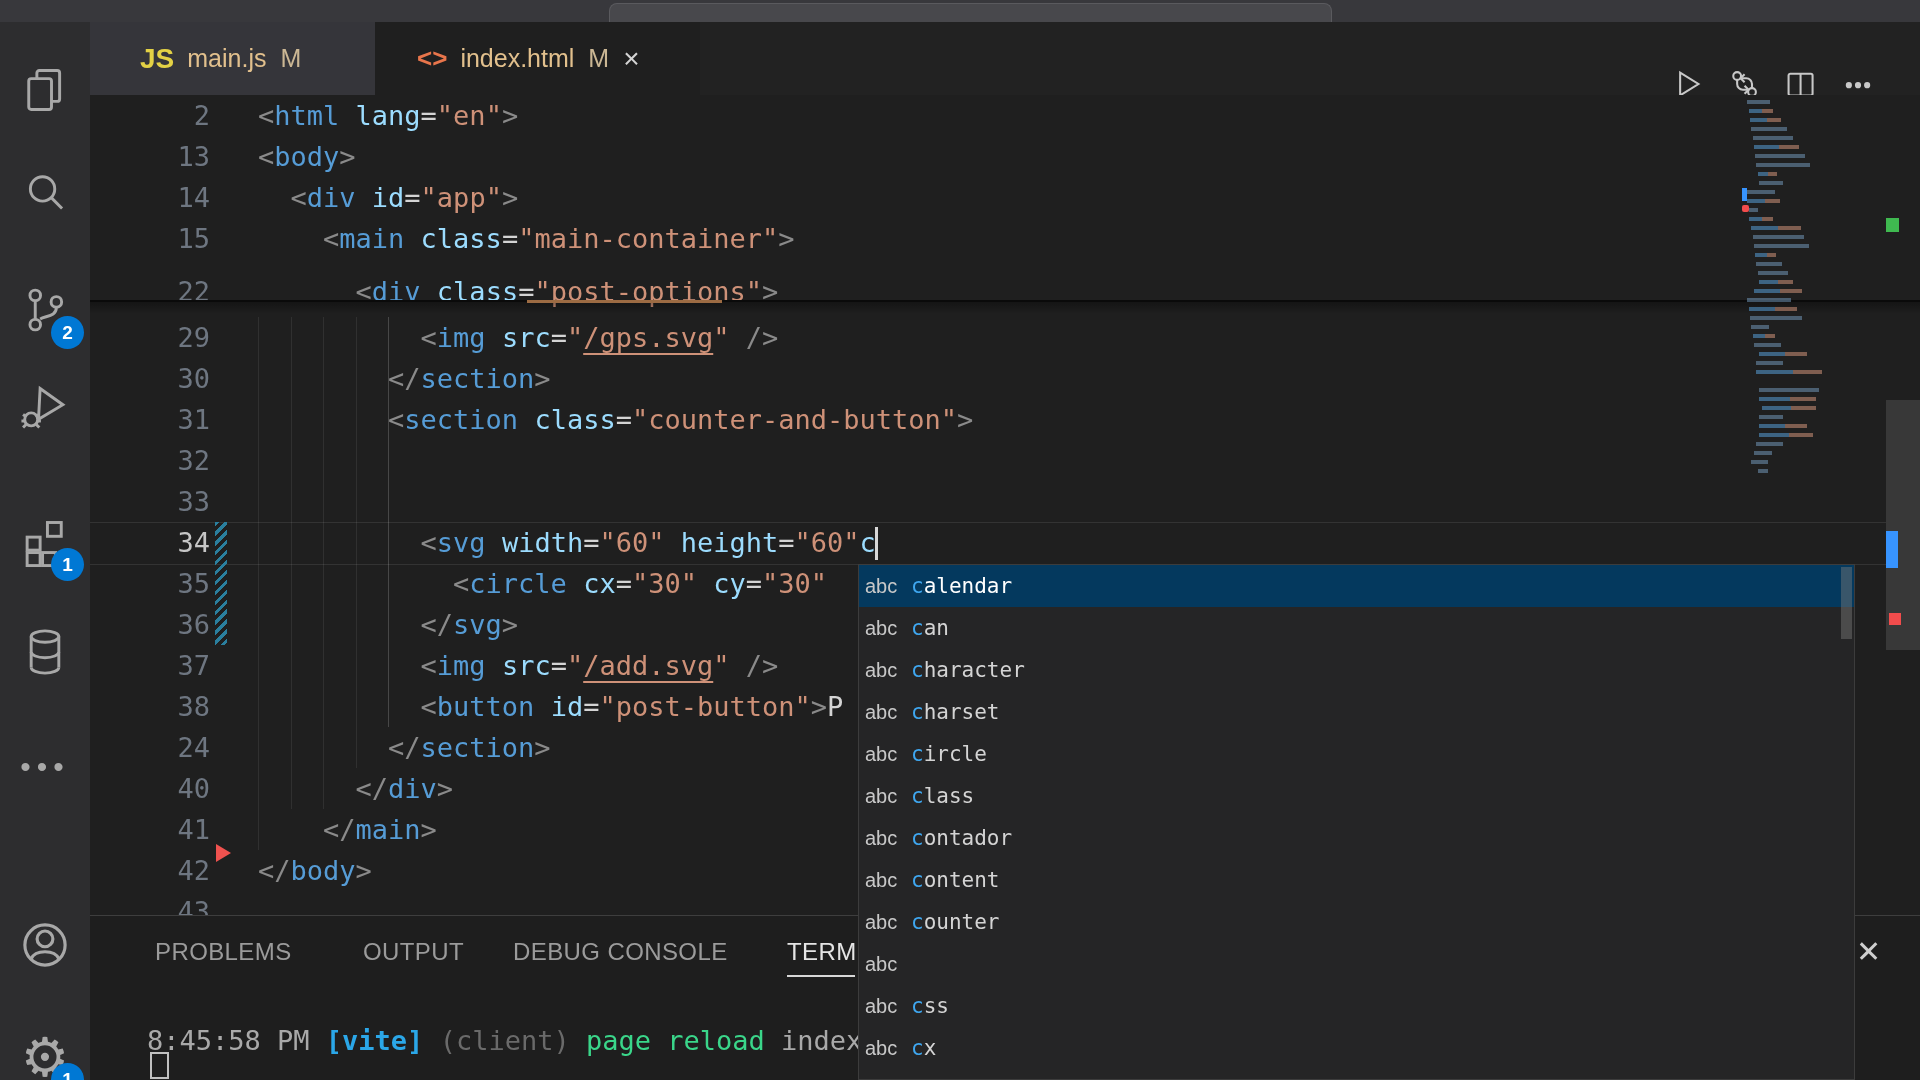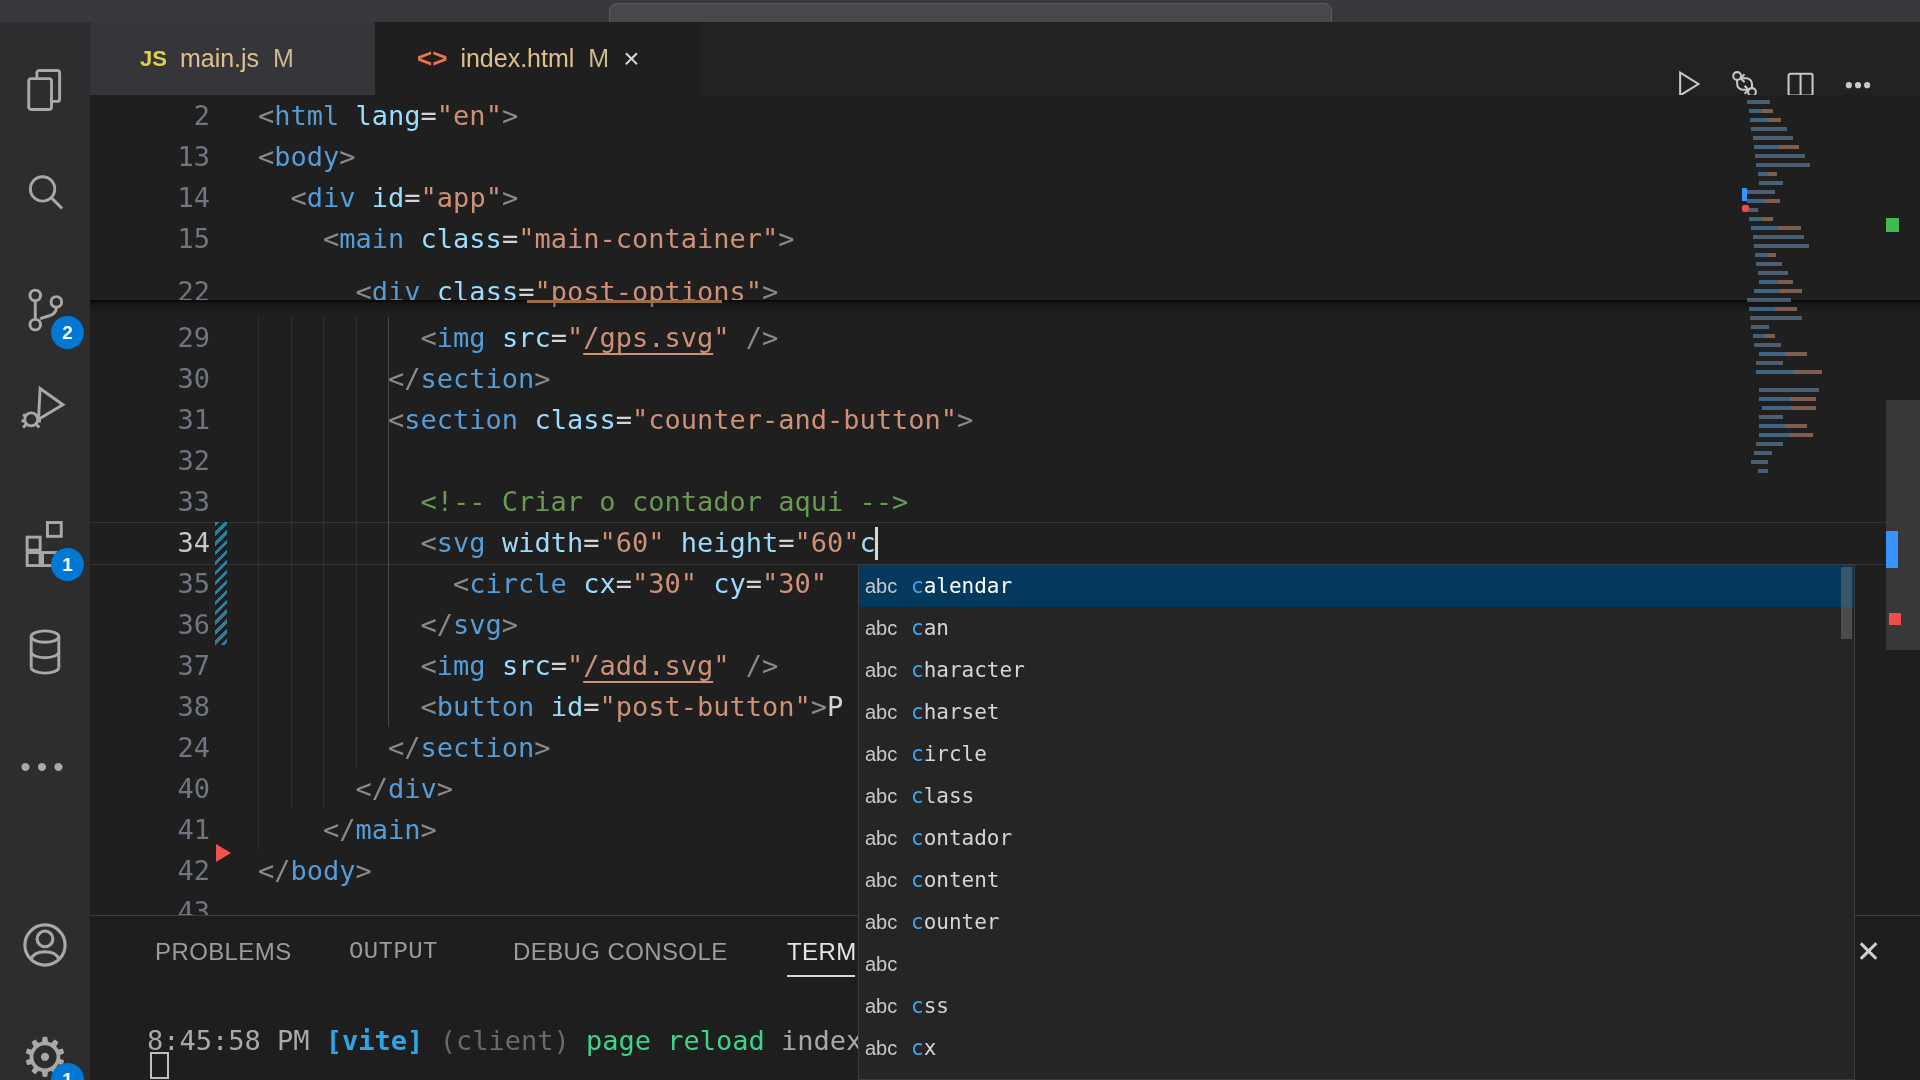--- a/index.html
+++ b/index.html
@@ -17,21 +17,21 @@
      background:var(--badge);color:#fff;font-size:19px;font-weight:bold;display:flex;
      align-items:center;justify-content:center;}
   .gear-glyph{font-size:54px;color:var(--icon);line-height:1;}
   .dots-glyph{color:var(--icon);font-size:30px;letter-spacing:6px;}
   
   #tabbar{position:absolute;left:90px;top:22px;width:1830px;height:73px;background:var(--bg-tabbar);}
   .tab{position:absolute;top:0;height:73px;display:flex;align-items:center;font-size:25px;color:var(--modified-tab);}
   #tab-main{left:0;width:285px;background:var(--bg-tab-inactive);padding-left:50px;box-sizing:border-box;}
   #tab-index{left:285px;width:325px;background:var(--bg-tab-active);padding-left:42px;box-sizing:border-box;}
   .tab .ficon{font-weight:bold;margin-right:13px;}
-  .js-icon{color:#e3d145;font-size:22px;}
+  .js-icon{color:#e3d145;font-size:28px;}
   .html-icon{color:#e8754b;font-size:26px;}
   .mod-m{margin-left:14px;color:#cbb794;}
   .tab-close{margin-left:14px;color:#d4d4d4;font-size:28px;}
   .edactions{position:absolute;top:46px;width:32px;height:32px;}
   .edactions svg{stroke:#c8c8c8;fill:none;stroke-width:1.8;}
   
   #editor{position:absolute;left:90px;top:95px;width:1830px;height:820px;background:var(--bg-editor);}
   .crow{position:absolute;left:0;width:1830px;height:41px;font-family:"DejaVu Sans Mono",monospace;
         font-size:27px;line-height:41px;white-space:pre;}
   .crow .num{position:absolute;left:0;top:0;width:120px;text-align:right;color:var(--linenum);}
@@ -222,21 +222,21 @@
 
     <div id="current-line"></div>
     <div id="git-stripe"></div>
     <div id="del-marker"></div>
 
     <div id="code-lines">
         <div class="crow" style="top: 222px;"><span class="num">29</span><span class="codetxt"><span class="tk-w">          </span><span class="tk-p">&lt;</span><span class="tk-t">img</span><span class="tk-w"> </span><span class="tk-a">src</span><span class="tk-o">=</span><span class="tk-s">"</span><span class="tk-l">/gps.svg</span><span class="tk-s">"</span><span class="tk-w"> </span><span class="tk-p">/&gt;</span></span></div>
         <div class="crow" style="top: 263px;"><span class="num">30</span><span class="codetxt"><span class="tk-w">        </span><span class="tk-p">&lt;/</span><span class="tk-t">section</span><span class="tk-p">&gt;</span></span></div>
         <div class="crow" style="top: 304px;"><span class="num">31</span><span class="codetxt"><span class="tk-w">        </span><span class="tk-p">&lt;</span><span class="tk-t">section</span><span class="tk-w"> </span><span class="tk-a">class</span><span class="tk-o">=</span><span class="tk-s">"counter-and-button"</span><span class="tk-p">&gt;</span></span></div>
         <div class="crow" style="top: 345px;"><span class="num">32</span><span class="codetxt"></span></div>
-        <div class="crow" style="top: 386px;"><span class="num">33</span><span class="codetxt"><span class="tk-w">          </span><span class="tk-c">&lt;!-- Criar o contador aqui --&gt;</span></span></div>
+        <div class="crow" style="top: 386px;"><span class="num">33</span></div>
         <div class="crow" style="top: 427px;"><span class="num active">34</span><span class="codetxt"><span class="tk-w">          </span><span class="tk-p">&lt;</span><span class="tk-t">svg</span><span class="tk-w"> </span><span class="tk-a">width</span><span class="tk-o">=</span><span class="tk-s">"60"</span><span class="tk-w"> </span><span class="tk-a">height</span><span class="tk-o">=</span><span class="tk-s">"60"</span><span class="tk-a">c</span></span></div>
         <div class="crow" style="top: 468px;"><span class="num">35</span><span class="codetxt"><span class="tk-w">            </span><span class="tk-p">&lt;</span><span class="tk-t">circle</span><span class="tk-w"> </span><span class="tk-a">cx</span><span class="tk-o">=</span><span class="tk-s">"30"</span><span class="tk-w"> </span><span class="tk-a">cy</span><span class="tk-o">=</span><span class="tk-s">"30"</span><span class="tk-w"> </span></span></div>
         <div class="crow" style="top: 509px;"><span class="num">36</span><span class="codetxt"><span class="tk-w">          </span><span class="tk-p">&lt;/</span><span class="tk-t">svg</span><span class="tk-p">&gt;</span></span></div>
         <div class="crow" style="top: 550px;"><span class="num">37</span><span class="codetxt"><span class="tk-w">          </span><span class="tk-p">&lt;</span><span class="tk-t">img</span><span class="tk-w"> </span><span class="tk-a">src</span><span class="tk-o">=</span><span class="tk-s">"</span><span class="tk-l">/add.svg</span><span class="tk-s">"</span><span class="tk-w"> </span><span class="tk-p">/&gt;</span></span></div>
         <div class="crow" style="top: 591px;"><span class="num">38</span><span class="codetxt"><span class="tk-w">          </span><span class="tk-p">&lt;</span><span class="tk-t">button</span><span class="tk-w"> </span><span class="tk-a">id</span><span class="tk-o">=</span><span class="tk-s">"post-button"</span><span class="tk-p">&gt;</span><span class="tk-w">P</span></span></div>
         <div class="crow" style="top: 632px;"><span class="num">24</span><span class="codetxt"><span class="tk-w">        </span><span class="tk-p">&lt;/</span><span class="tk-t">section</span><span class="tk-p">&gt;</span></span></div>
         <div class="crow" style="top: 673px;"><span class="num">40</span><span class="codetxt"><span class="tk-w">      </span><span class="tk-p">&lt;/</span><span class="tk-t">div</span><span class="tk-p">&gt;</span></span></div>
         <div class="crow" style="top: 714px;"><span class="num">41</span><span class="codetxt"><span class="tk-w">    </span><span class="tk-p">&lt;/</span><span class="tk-t">main</span><span class="tk-p">&gt;</span></span></div>
         <div class="crow" style="top: 755px;"><span class="num">42</span><span class="codetxt"><span class="tk-p">&lt;/</span><span class="tk-t">body</span><span class="tk-p">&gt;</span></span></div>
         <div class="crow" style="top: 796px;"><span class="num">43</span><span class="codetxt"></span></div>
@@ -291,21 +291,21 @@
     <div id="mm-blue"></div>
     <div id="mm-red"></div>
     <div id="ovr-thumb"></div>
     <div id="ovr-green"></div>
     <div id="ovr-blue"></div>
     <div id="ovr-red"></div>
   </div>
 
   <div id="panel">
     <span class="ptab" style="left:65px;">PROBLEMS</span>
-    <span class="ptab" style="left:259px;font-family:Liberation Mono, monospace;">OUTPUT</span>
+    <span class="ptab" style="left:273px;">OUTPUT</span>
     <span class="ptab" style="left:423px;">DEBUG CONSOLE</span>
     <span class="ptab active" style="left:697px;">TERMINAL</span>
     <div id="ptab-underline"></div>
     <span id="panel-close">✕</span>
     <div id="termline"><span class="t-time">8:45:58 PM</span><span> </span><span class="t-tag">[vite]</span><span> </span><span class="t-scope">(client)</span><span> </span><span class="t-act">page reload</span><span> </span><span class="t-file">index</span></div>
     <div id="term-cursor"></div>
   </div>
 
   <div id="suggest">
     <div id="sg-rows">

